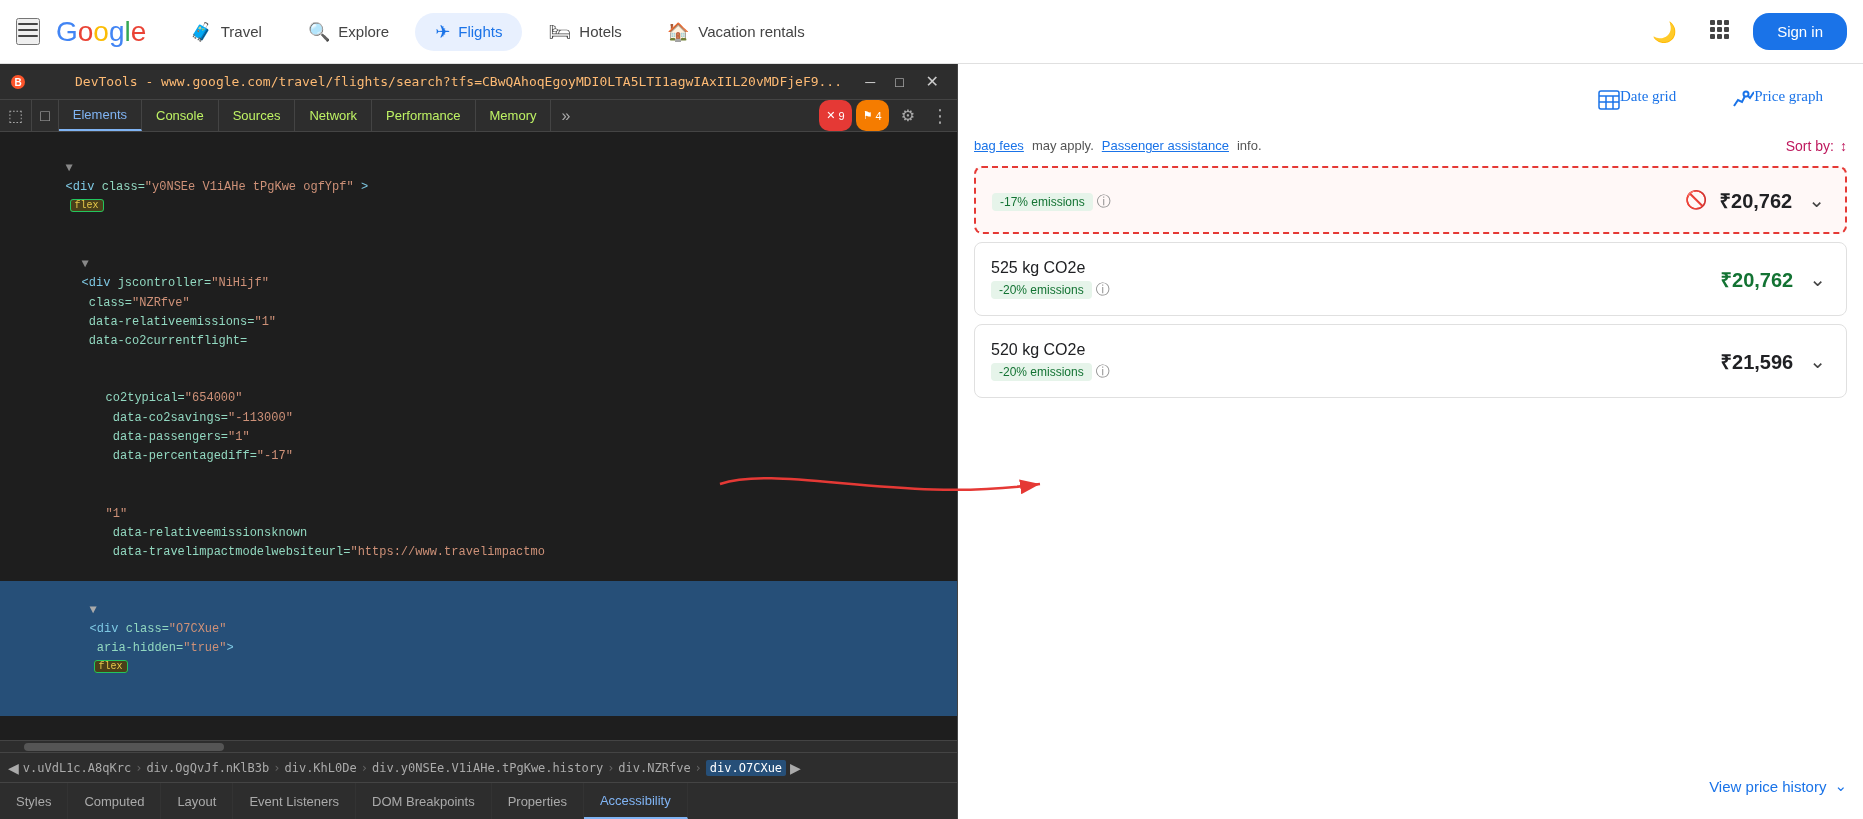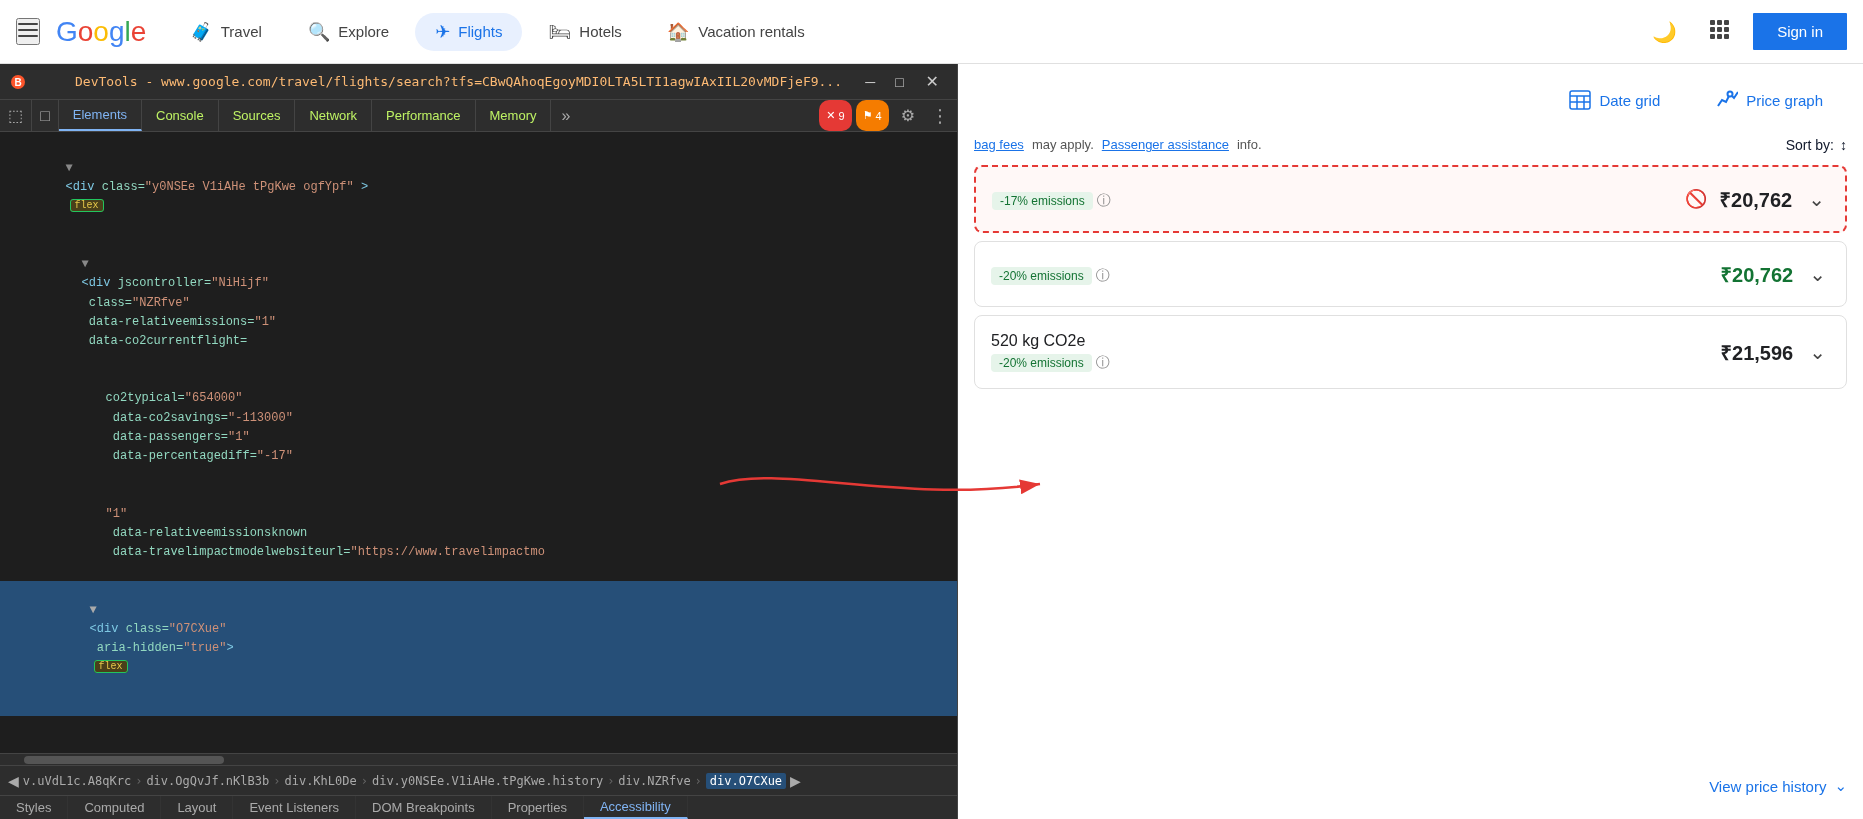--- a/index.html
+++ b/index.html
@@ -49,21 +49,21 @@
       font-size: 20px; color: #444; padding: 8px;
       border-radius: 50%;
     }
     .apps-btn {
       background: none; border: none; cursor: pointer;
       font-size: 20px; color: #444; padding: 8px;
       border-radius: 50%;
     }
     .sign-in-btn {
       background: #1a73e8; color: #fff; border: none;
-      padding: 10px 24px; border-radius: 1px;
+      padding: 10px 24px; border-radius: 16px;
       font-size: 15px; font-weight: 500; cursor: pointer;
       font-family: inherit;
     }
 
     
     .main-content {
       display: flex;
       height: calc(819px - 64px);
       overflow: hidden;
     }
@@ -199,21 +199,21 @@
     .breadcrumb-item { color: #aaa; cursor: pointer; white-space: nowrap; }
     .breadcrumb-item.active { background: #264f78; color: #fff; padding: 1px 4px; border-radius: 2px; }
     .breadcrumb-sep { color: #666; }
     .breadcrumb-scroll { background: none; border: none; color: #aaa; cursor: pointer; font-size: 14px; }
 
     
     .devtools-bottom-tabs {
       display: flex;
       background: #2d2d2d;
       border-top: 1px solid #444;
-      height: 24px;
+      height: 37px;
       align-items: stretch;
     }
     .bottom-tab {
       background: none; border: none; cursor: pointer;
       color: #aaa; padding: 0 16px; font-size: 13px;
       font-family: inherit;
       border-right: 1px solid #333;
     }
     .bottom-tab.active {
       color: #80b4f4;
@@ -233,51 +233,51 @@
     
     .view-tabs {
       display: flex;
       gap: 24px;
       margin-bottom: 16px;
       justify-content: flex-end;
       padding-right: 8px;
     }
     .view-tab {
       display: flex;
-      align-items: center;
-      gap: 8px;
+      align-items: flex-start;
+      gap: 0;
       padding: 8px 16px;
       border-radius: 24px;
       font-size: 15px;
       cursor: pointer;
       color: #444;
       background: transparent;
       border: none;
-      font-family: Liberation Sans, sans-serif;
+      font-family: Liberation Serif, serif;
     }
     .view-tab.active {
       color: #1a73e8;
       font-weight: 500;
     }
 
     
     .filters-bar {
       display: flex;
       gap: 8px;
       margin-bottom: 12px;
       font-size: 13px;
       color: #555;
     }
     .filter-link { color: #1a73e8; text-decoration: underline; cursor: pointer; }
     .sort-btn {
       margin-left: auto;
       display: flex;
       align-items: center;
       gap: 6px;
-      color: #0f172a;
+      color: #be185d;
       font-size: 14px;
       cursor: pointer;
       background: none;
       border: none;
       font-family: inherit;
     }
 
     
     .flight-results { flex: 1; }
     .flight-card {
@@ -618,20 +618,21 @@
         </div>
         <div class="flight-price-area">
           <span class="luggage-icon">🚫</span>
           <span class="price-value normal">₹20,762</span>
           <button class="expand-btn">⌄</button>
         </div>
       </div>
 
       <div class="flight-card">
         <div class="flight-emissions">
+          <div class="emission-value">525 kg CO2e</div>
           <div class="emission-badge">
             <span class="emission-tag">-20% emissions</span>
             <span class="info-icon">ⓘ</span>
           </div>
         </div>
         <div class="flight-price-area">
           <span class="price-value" style="color:#137333;">₹20,762</span>
           <button class="expand-btn">⌄</button>
         </div>
       </div>

